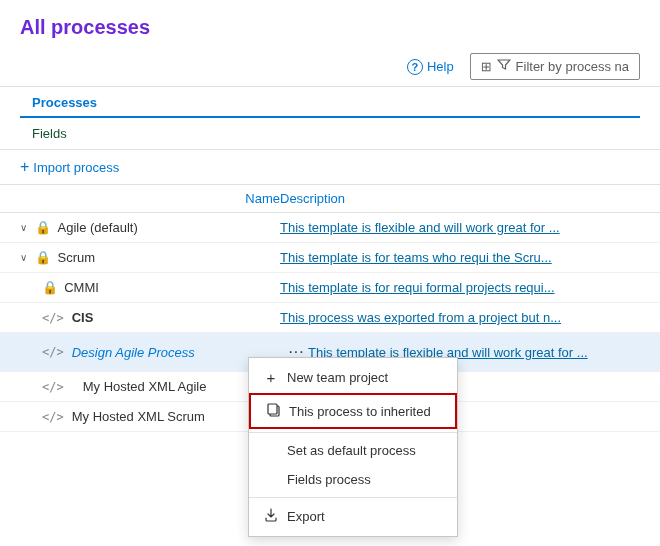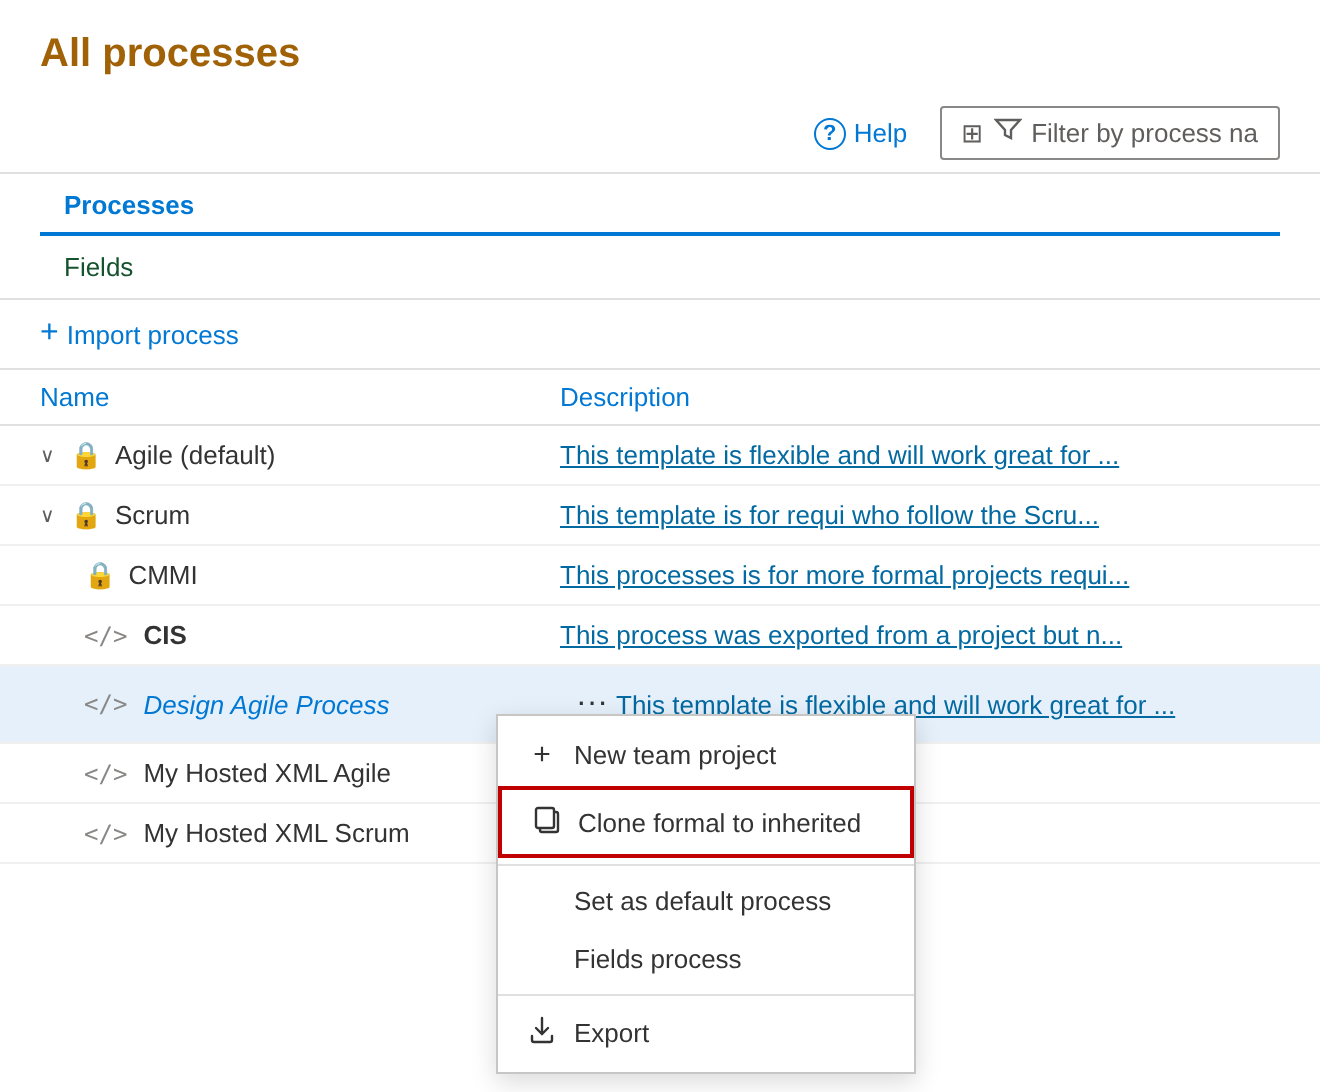--- a/index.html
+++ b/index.html
@@ -1,34 +1,34 @@
 <!DOCTYPE html>
 <html><head>
   <meta charset="utf-8">
   <style>
     * { box-sizing: border-box; margin: 0; padding: 0; }
     body { font-family: 'Segoe UI', sans-serif; font-size: 13px; color: #333; background: #fff; width: 660px; min-height: 546px; }
 
     .header { padding: 16px 20px 0; }
-    .header h1 { font-size: 20px; font-weight: 600; color: #a16207; margin-bottom: 8px; }
+    .header h1 { font-size: 20px; font-weight: 600; color: #6d28d9; margin-bottom: 8px; }
 
     .top-bar { display: flex; align-items: center; justify-content: flex-end; padding: 6px 20px; border-bottom: 1px solid #e0e0e0; }
     .help-link { display: flex; align-items: center; gap: 4px; color: #0078d4; text-decoration: none; font-size: 13px; margin-right: 16px; }
     .filter-box { display: flex; align-items: center; gap: 5px; border: 1px solid #8a8886; padding: 4px 10px; border-radius: 2px; font-size: 13px; color: #605e5c; min-width: 160px; }
 
     .tabs { display: flex; padding: 0 20px; border-bottom: 1px solid #e0e0e0; flex-direction: column; }
     .tab { padding: 8px 12px 6px; font-size: 13px; cursor: pointer; color: #14532d; border-bottom: 2px solid transparent; }
     .tab.active { color: #0078d4; border-bottom: 2px solid #0078d4; font-weight: 600; }
 
     .toolbar { padding: 8px 20px; border-bottom: 1px solid #e0e0e0; }
     .import-btn { display: flex; align-items: center; gap: 4px; color: #0078d4; font-size: 13px; cursor: pointer; background: none; border: none; }
 
     .table { width: 100%; }
     .table-header { display: flex; padding: 6px 20px; border-bottom: 1px solid #e0e0e0; background: #fff; }
-    .col-name { width: 260px; color: #0078d4; font-size: 13px; }
+    .col-name { width: 260px; color: #0078d4; font-size: 13px; text-align: right; }
     .col-desc { flex: 1; color: #0078d4; font-size: 13px; }
 
     .table-row { display: flex; align-items: center; padding: 7px 20px; border-bottom: 1px solid #f0f0f0; position: relative; }
     .table-row.highlighted { background: #e5f0fb; }
 
     .row-name { width: 260px; display: flex; align-items: center; gap: 6px; }
     .row-desc { flex: 1; color: #0369a1; font-size: 13px; overflow: hidden; white-space: nowrap; text-overflow: ellipsis; text-decoration: underline; }
     .row-name .name-text { color: #0078d4; font-size: 13px; }
     .row-name .name-text.plain { color: #333; }
 
@@ -95,30 +95,30 @@
     </div>
     <div class="row-desc">This template is flexible and will work great for ...</div>
   </div>
 
   <div class="table-row">
     <div class="row-name">
       <span class="chevron">∨</span>
       <span class="icon-lock">🔒</span>
       <span class="name-text plain">Scrum</span>
     </div>
-    <div class="row-desc">This template is for requi who follow the Scru...</div>
+    <div class="row-desc">This template is for teams who requi the Scru...</div>
   </div>
 
   <div class="table-row">
     <div class="row-name">
       <span style="width:16px;display:inline-block;"></span>
       <span class="icon-lock">🔒</span>
       <span class="name-text plain">CMMI</span>
     </div>
-    <div class="row-desc">This processes is for more formal projects requi...</div>
+    <div class="row-desc">This template is for requi formal projects requi...</div>
   </div>
 
   <div class="table-row">
     <div class="row-name">
       <span style="width:16px;display:inline-block;"></span>
       <span class="icon-code" style="font-size:12px;color:#8a8886;">&lt;/&gt;</span>
       <span class="name-text plain" style="margin-left:2px;font-weight:bold;">CIS</span>
     </div>
     <div class="row-desc">This process was exported from a project but n...</div>
   </div>
@@ -137,21 +137,21 @@
         <span class="ctx-icon" style="font-size:15px;font-weight:400;">+</span>
         <span>New team project</span>
       </div>
       <div class="ctx-item highlighted-item" style="border: 2px solid #c00000;">
         <span class="ctx-icon">
           <svg width="15" height="15" viewBox="0 0 15 15" fill="none">
             <rect x="4" y="4" width="9" height="10" rx="1" stroke="#333" stroke-width="1.2"></rect>
             <rect x="2" y="2" width="9" height="10" rx="1" stroke="#333" stroke-width="1.2" fill="white"></rect>
           </svg>
         </span>
-        <span>Clone formal to inherited</span>
+        <span>This process to inherited</span>
       </div>
       <hr class="ctx-divider">
       <div class="ctx-item">
         <span class="ctx-icon"></span>
         <span>Set as default process</span>
       </div>
       <div class="ctx-item">
         <span class="ctx-icon"></span>
         <span>Fields process</span>
       </div>
@@ -164,21 +164,21 @@
         </span>
         <span>Export</span>
       </div>
     </div>
   </div>
 
   <div class="table-row">
     <div class="row-name">
       <span style="width:16px;display:inline-block;"></span>
       <span class="icon-code" style="font-size:12px;color:#8a8886;">&lt;/&gt;</span>
-      <span class="name-text plain" style="margin-left:2px;text-align:center;">My Hosted XML Agile</span>
+      <span class="name-text plain" style="margin-left:13px;text-align:center;">My Hosted XML Agile</span>
     </div>
     <div class="row-desc">will work great for ...</div>
   </div>
 
   <div class="table-row">
     <div class="row-name">
       <span style="width:16px;display:inline-block;"></span>
       <span class="icon-code" style="font-size:12px;color:#8a8886;">&lt;/&gt;</span>
       <span class="name-text plain" style="margin-left:2px;">My Hosted XML Scrum</span>
     </div>

